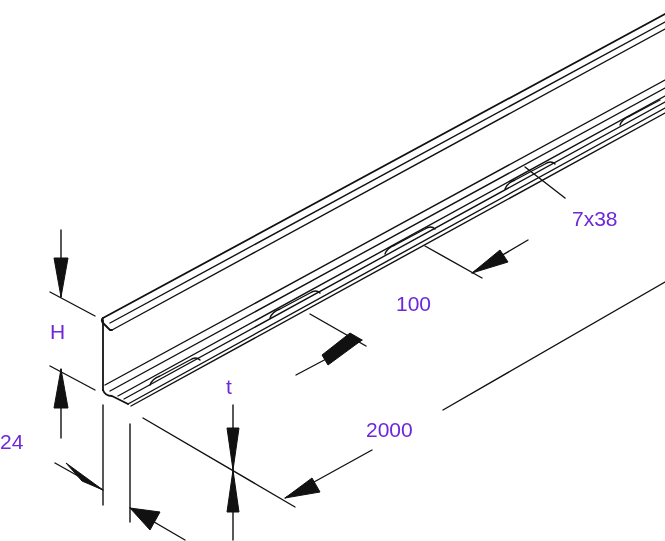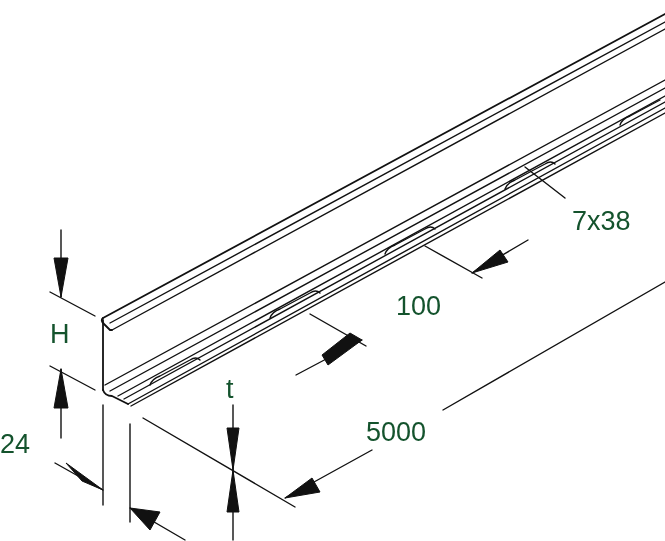--- a/index.html
+++ b/index.html
@@ -1,22 +1,22 @@
 <!DOCTYPE html>
 <html><head>
 <meta charset="utf-8">
 <style>
   html, body { margin: 0; padding: 0; background: #ffffff; }
   body { width: 665px; height: 541px; overflow: hidden; position: relative; }
   #drawing { position: absolute; left: 0; top: 0; width: 665px; height: 541px; }
   .lbl {
     position: absolute;
     font-family: "Liberation Sans", "DejaVu Sans", sans-serif;
-    font-size: 27px;
-    color: #14532d;
+    font-size: 21px;
+    color: #6d28d9;
     line-height: 1;
     white-space: nowrap;
     text-align: right;
   }
   svg line, svg polyline, svg path { stroke: #111111; fill: none; stroke-linecap: round; stroke-linejoin: round; }
   .thin { stroke-width: 1.4; }
   .med { stroke-width: 1.8; }
   .arrow { fill: #111111; stroke: #111111; stroke-width: 1; }
 </style>
 </head>
@@ -97,13 +97,13 @@
     <line class="thin" x1="285" y1="498" x2="372" y2="450"></line>
     <polygon class="arrow" points="285,498 312,478 320,492"></polygon>
   </g>
 </svg>
 
 <div class="lbl" style="left:50px; top:321px;">H</div>
 <div class="lbl" style="left:0px; top:431px;">24</div>
 <div class="lbl" style="left:226px; top:376px;">t</div>
 <div class="lbl" style="left:396px; top:293px;">100</div>
 <div class="lbl" style="left:572px; top:208px;">7x38</div>
-<div class="lbl" style="left:366px; top:419px;">5000</div>
+<div class="lbl" style="left:366px; top:419px;">2000</div>
 
 </body></html>

